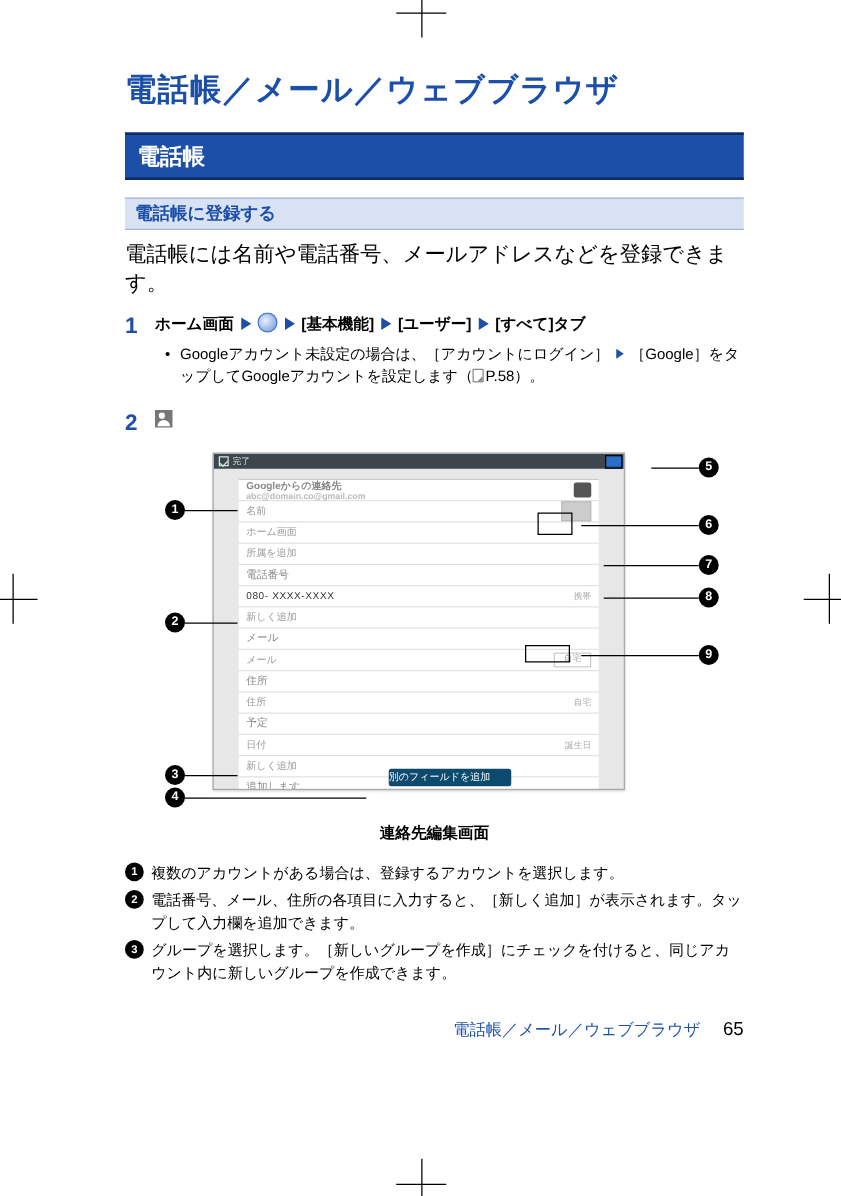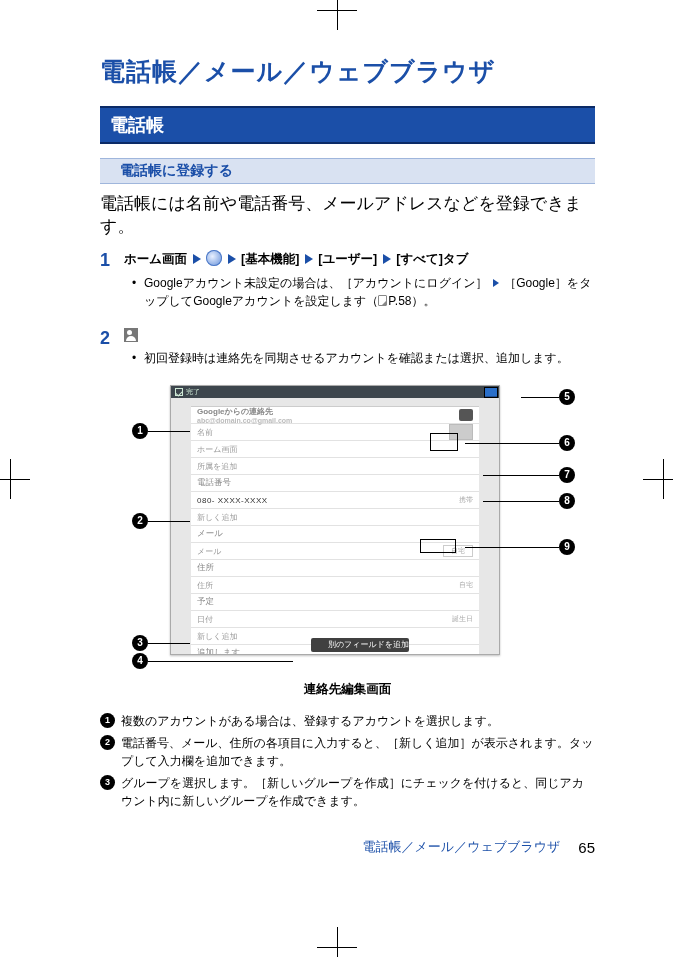--- a/index.html
+++ b/index.html
@@ -33,21 +33,21 @@
     border-bottom: 2px solid #0b2a66;
     margin-bottom: 14px;
   }
   .sub-band {
     background: #d9e2f2;
     border-top: 1px solid #9fb6dc;
     border-bottom: 1px solid #9fb6dc;
     color: #1b4fa8;
     font-weight: bold;
     font-size: 14px;
-    padding: 3px 20px;
+    padding: 3px 8px;
     margin-bottom: 8px;
   }
   .lead {
     font-weight: normal;
     font-size: 17px;
     margin: 0 0 12px 0;
   }
   .step-block { margin-bottom: 12px; }
   .step-row { display: flex; align-items: flex-start; }
   .step-num {
@@ -173,21 +173,21 @@
   .srow.head { color:#888; font-weight:bold; justify-content:space-between; }
   .srow.input .val{ color:#333; letter-spacing:.5px; }
   .srow .right-lbl { margin-left:auto; font-size:7px; color:#aaa; }
   .srow .picbox {
     width:24px;height:16px;background:#ccc;border:1px solid #bbb;margin-left:auto;
   }
   .srow .dropdown { width:30px;height:12px;border:1px solid #ccc;margin-left:auto;font-size:7px;color:#aaa;text-align:center;line-height:10px;}
   .srow .h2{ font-size:8.5px; color:#888;}
   .add-field-btn {
     position:absolute;left:120px;right:70px;bottom:2px;
-    height:14px;background:#404040;color:#fff;text-align:right;
+    height:14px;background:#0c4a6e;color:#fff;text-align:left;
     font-size:8px;line-height:14px;border-radius:2px;
   }
 
   
   .callout-badge {
     position:absolute;
     width:16px;height:16px;border-radius:50%;
     background:#000;color:#fff;
     font-size:10px;line-height:16px;text-align:center;font-weight:bold;
   }
@@ -268,23 +268,20 @@
         </ul>
       </div>
     </div>
   </div>
 
   <div class="step-block">
     <div class="step-row">
       <div class="step-num">2</div>
       <div class="step-body">
         <span class="contact-icon"></span>
-        <ul class="bullets">
-          <li>初回登録時は連絡先を同期させるアカウントを確認または選択、追加します。</li>
-        </ul>
       </div>
     </div>
   </div>
 
   <div class="figure-wrap">
     <div class="phone-shot">
       <div class="statusbar">
         <span class="chk"></span>
         <span class="statusbar-label">完了</span>
         <span class="done-box"></span>

